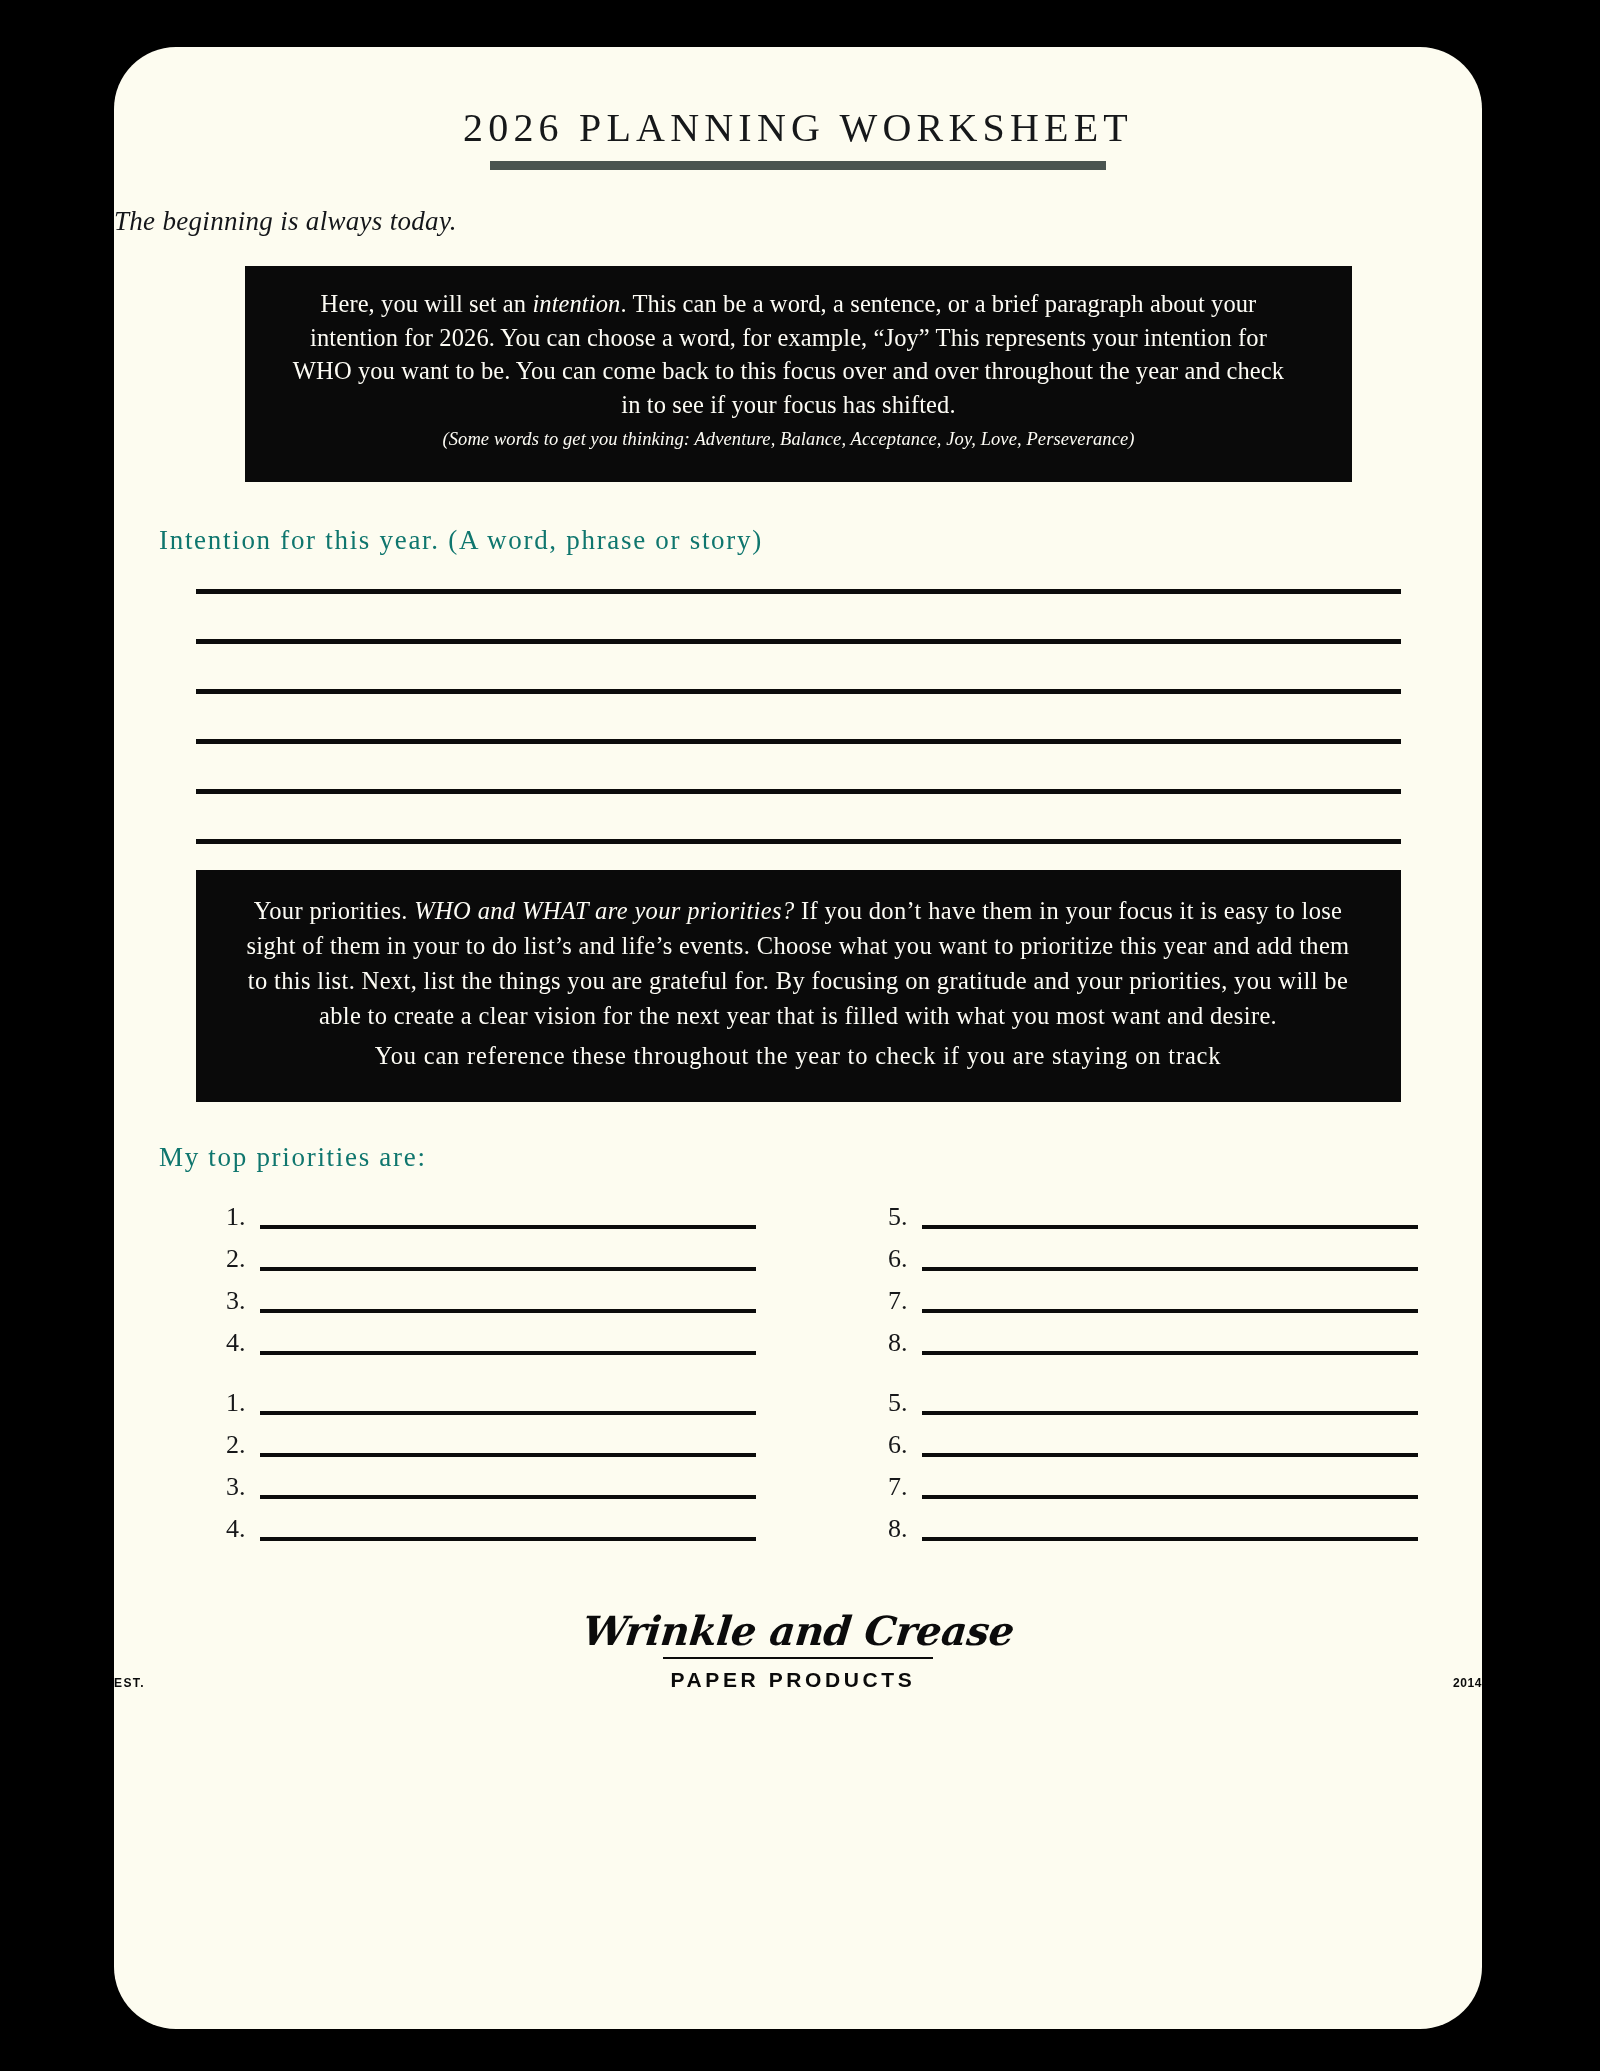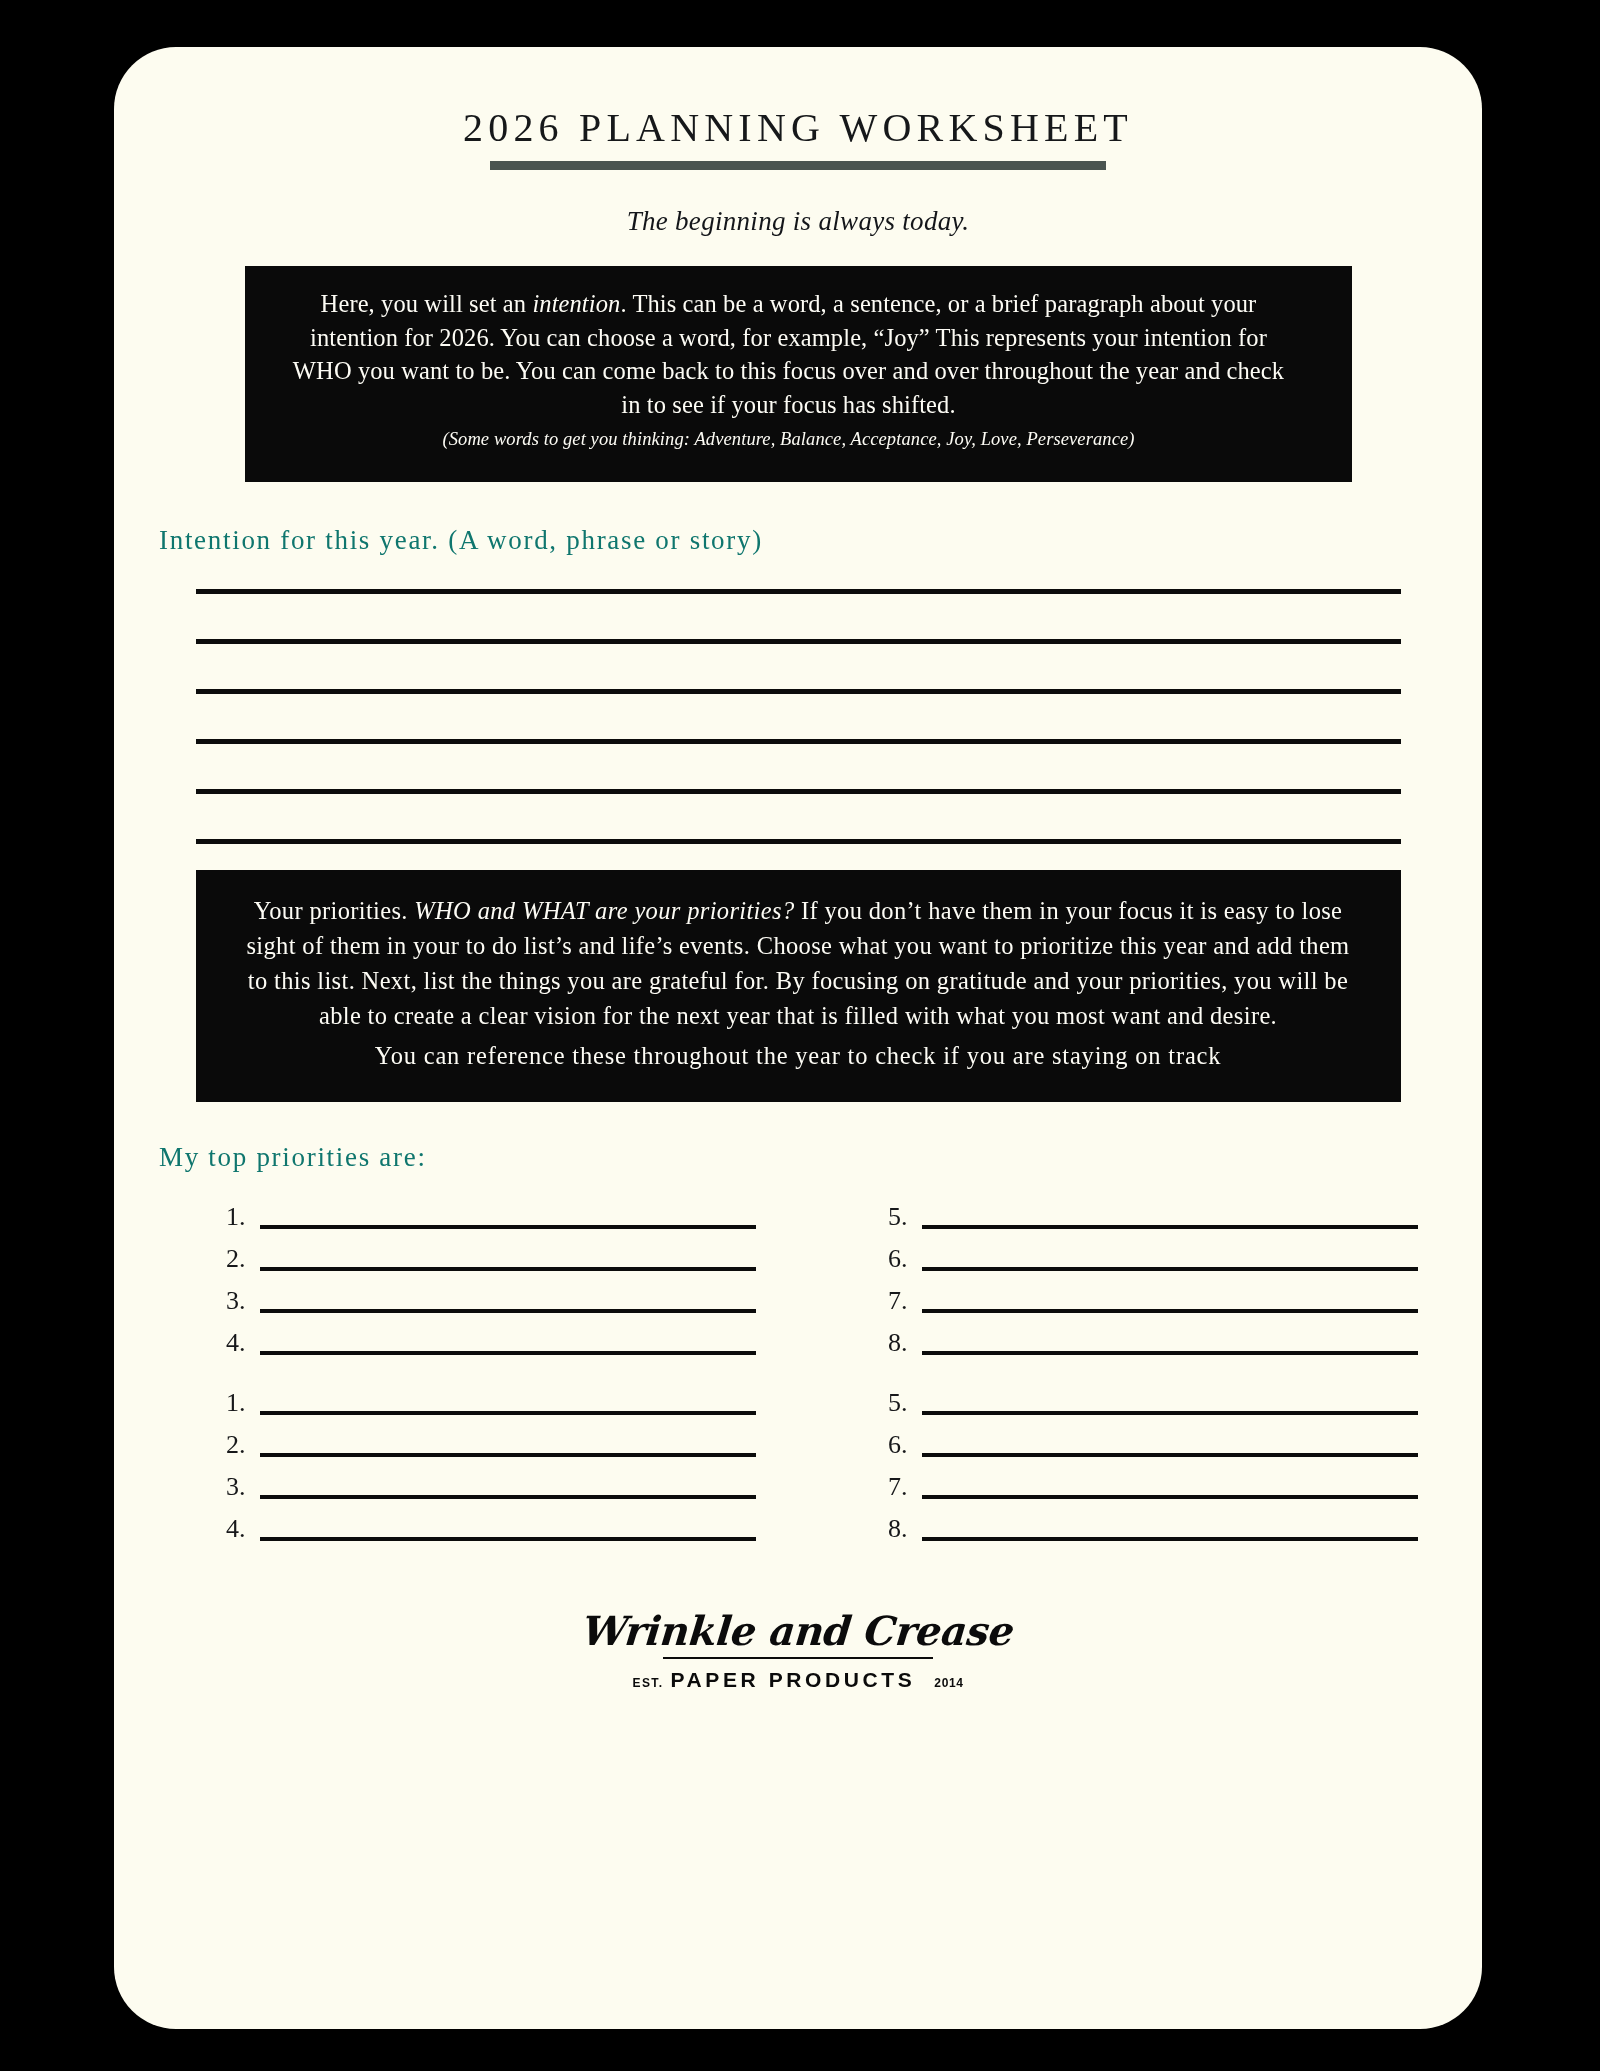--- a/index.html
+++ b/index.html
@@ -40,21 +40,21 @@
     line-height: 1.05;
     white-space: nowrap;
   }
   .title-rule {
     width: 616px;
     height: 9px;
     background: #4a5450;
     margin: 12px auto 0 auto;
   }
   .subtitle {
-    text-align: center;
+    text-align: left;
     font-style: italic;
     font-size: 27px;
     color: #14161a;
     margin-top: 36px;
     letter-spacing: 0.3px;
   }
 
   
   .noteblock {
     background: #0a0a0a;
@@ -169,21 +169,21 @@
     height: 2px;
     background: #0b0b0b;
     margin: 3px auto 0 auto;
   }
   .logo-sub {
     margin-top: 9px;
     color: #0b0b0b;
     font-family: "Liberation Sans", sans-serif;
     display: flex;
     align-items: baseline;
-    justify-content: center;
+    justify-content: space-between;
     gap: 7px;
   }
   .logo-est { font-size: 12px; letter-spacing: 1.4px; font-weight: bold; }
   .logo-pp  { font-size: 21px; letter-spacing: 3.6px; font-weight: bold; }
   .logo-year{ font-size: 12px; letter-spacing: 0.6px; font-weight: bold; margin-left: 12px; }
 </style>
 </head>
 <body>
 
 <div id="page">

